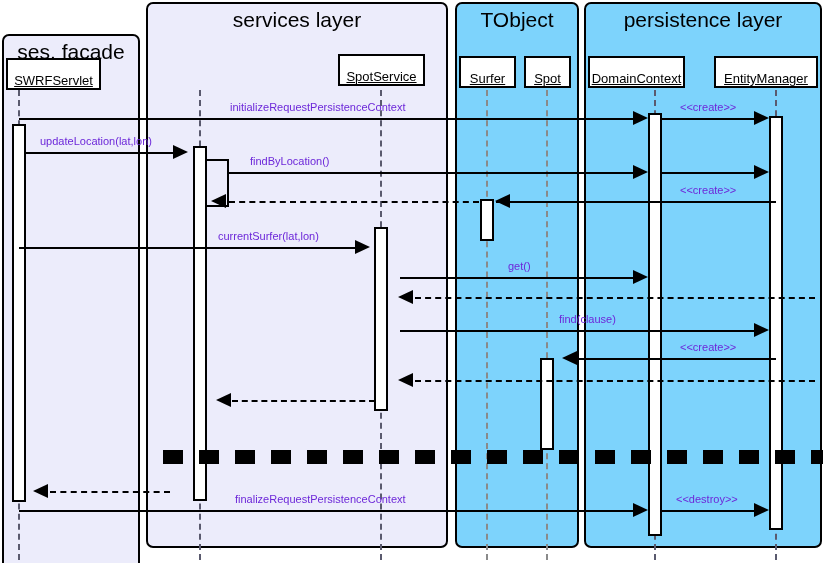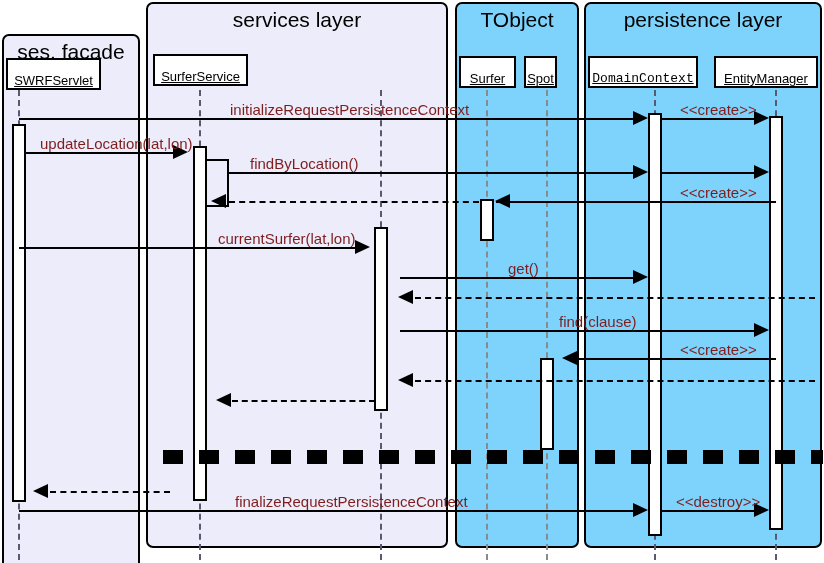--- a/index.html
+++ b/index.html
@@ -23,21 +23,21 @@
   
   .activation{position:absolute;background:#fff;border:2px solid #000;box-sizing:border-box;}
 
   
   .msg{position:absolute;height:0;border-top:2px solid #000;}
   .msg.dashed{border-top:2px dashed #000;}
   .arrowhead{position:absolute;width:0;height:0;}
   .arrowhead.right{border-top:7px solid transparent;border-bottom:7px solid transparent;border-left:15px solid #000;}
   .arrowhead.left{border-top:7px solid transparent;border-bottom:7px solid transparent;border-right:15px solid #000;}
 
-  .msglabel{position:absolute;font-size:15px;color:#7f1d1d;white-space:nowrap;}
+  .msglabel{position:absolute;font-size:11px;color:#6d28d9;white-space:nowrap;}
 
   
   .selfcall{position:absolute;border:2px solid #000;border-left:none;box-sizing:border-box;}
 
   
   .sep{position:absolute;height:14px;background:repeating-linear-gradient(to right,#000 0px,#000 20px,transparent 20px,transparent 36px);}
 </style>
 </head>
 <body>
 
@@ -63,30 +63,30 @@
   <div class="lifeline" style="left:199px;top:90px;height:470px;"></div>
   <div class="lifeline" style="left:380px;top:90px;height:470px;"></div>
   <div class="lifeline grey" style="left:486px;top:90px;height:470px;"></div>
   <div class="lifeline grey" style="left:546px;top:90px;height:470px;"></div>
   <div class="lifeline" style="left:654px;top:90px;height:470px;"></div>
   <div class="lifeline" style="left:775px;top:90px;height:470px;"></div>
 
   <div class="lifebox" style="left:6px;top:58px;width:95px;">
     <span>SWRFServlet</span>
   </div>
-  <div class="lifebox" style="left:153px;top:54px;width:95px;">
-    <span>SurferService</span>
+  <div class="lifebox" style="left:338px;top:54px;width:87px;">
+    <span>SpotService</span>
   </div>
   <div class="lifebox" style="left:459px;top:56px;width:57px;">
     <span>Surfer</span>
   </div>
-  <div class="lifebox" style="left:524px;top:56px;width:33px;">
+  <div class="lifebox" style="left:524px;top:56px;width:47px;">
     <span>Spot</span>
   </div>
-  <div class="lifebox" style="left:588px;top:56px;width:110px;font-family:Liberation Mono, monospace;">
+  <div class="lifebox" style="left:588px;top:56px;width:97px;">
     <span>DomainContext</span>
   </div>
   <div class="lifebox" style="left:714px;top:56px;width:104px;">
     <span>EntityManager</span>
   </div>
 
   <div class="activation" style="left:12px;top:124px;width:14px;height:378px;"></div>
   <div class="activation" style="left:193px;top:146px;width:14px;height:355px;"></div>
   <div class="activation" style="left:374px;top:227px;width:14px;height:184px;"></div>
   <div class="activation" style="left:480px;top:199px;width:14px;height:42px;"></div>

